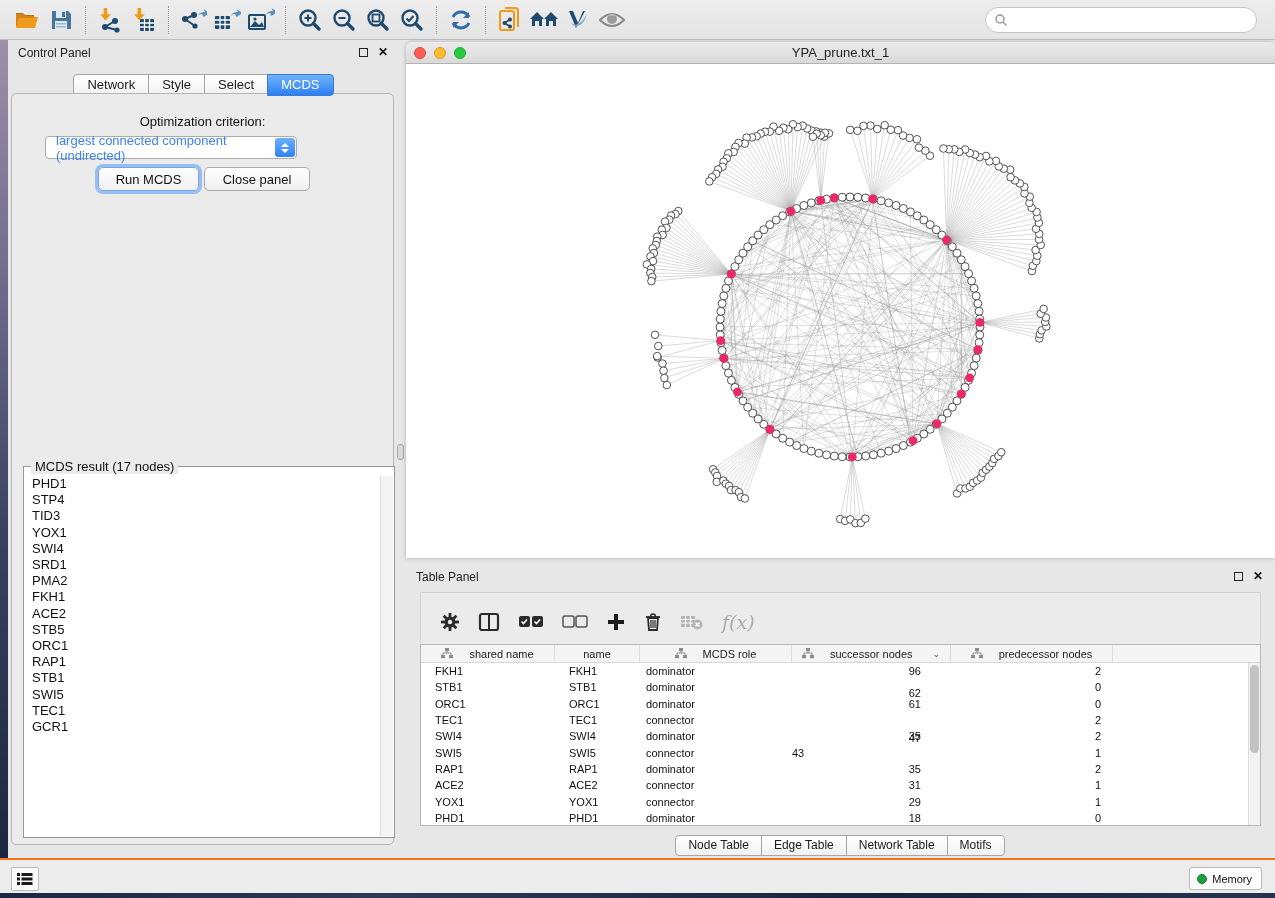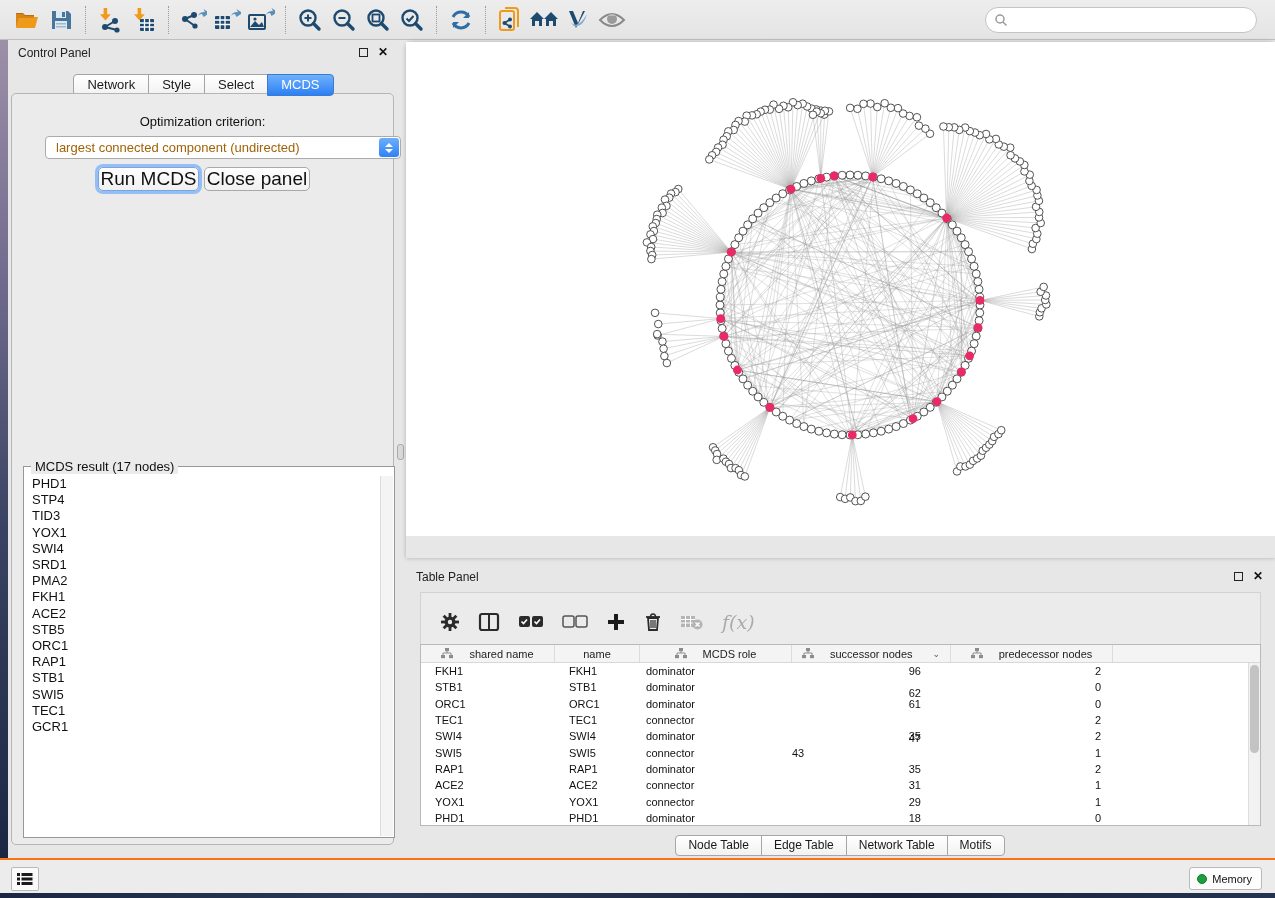--- a/index.html
+++ b/index.html
@@ -34,30 +34,30 @@
   #cp-tabs { position:absolute; left:0; top:34px; width:100%; display:flex; justify-content:center; }
   .seg-tab { background:linear-gradient(#ffffff,#f1f1f1); border:1px solid #a3a3a3; margin-left:-1px;
     font-size:13px; color:#1a1a1a; padding:2px 13px 3px; cursor:pointer; position:relative; }
   .seg-first { border-radius:4px 0 0 4px; }
   .seg-last  { border-radius:0 4px 4px 0; }
   .seg-sel { background:linear-gradient(#6fb1fb,#2d7ff5); color:#fff; border-color:#3a7ad0; z-index:2; }
 
   #cp-body { position:absolute; left:3px; top:53px; width:383px; height:752px;
     background:#ebebeb; border:1px solid #b5b5b5; border-radius:5px; }
   #opt-label { text-align:center; font-size:13px; color:#111; margin-top:20px; }
-  #combo { position:absolute; left:33px; top:42px; width:356px; height:23px; background:#fff;
-    border:1px solid #ababab; border-radius:4px; font-size:13px; color:#a16207;
+  #combo { position:absolute; left:33px; top:42px; width:252px; height:23px; background:#fff;
+    border:1px solid #ababab; border-radius:4px; font-size:13px; color:#3b82f6;
     display:flex; align-items:center; padding-left:10px; cursor:pointer; }
   #combo-step { position:absolute; right:1px; top:1px; width:20px; height:19px; border-radius:3px;
     background:linear-gradient(#6cb0fc,#2f81f6); display:flex; flex-direction:column;
     align-items:center; justify-content:center; gap:2px; }
   .chev-up { width:0; height:0; border-left:4px solid transparent; border-right:4px solid transparent; border-bottom:4px solid #fff; }
   .chev-dn { width:0; height:0; border-left:4px solid transparent; border-right:4px solid transparent; border-top:4px solid #fff; }
   .aqua-btn { position:absolute; top:73px; height:24px; background:linear-gradient(#ffffff,#f0f0f0);
-    border:1px solid #a9a9a9; border-radius:5px; font-size:19px; color:#111; cursor:pointer;
+    border:1px solid #a9a9a9; border-radius:5px; font-size:13px; color:#111; cursor:pointer;
     font-family:"Liberation Sans",sans-serif; }
   #run-btn { left:86px; width:101px; box-shadow:0 0 0 3px rgba(120,175,250,.75); border-color:#7aa6dd; }
   #closepanel-btn { left:192px; width:106px; }
 
   #mcds-box { position:absolute; left:11px; top:372px; width:372px; height:372px;
     border:1px solid #979797; background:#fff; }
   #mcds-legend { position:absolute; left:7px; top:-8px; background:#ebebeb; padding:0 4px;
     font-size:13px; color:#111; }
   #mcds-list { position:absolute; left:1px; top:9px; right:14px; bottom:1px; overflow:hidden; }
   .mcds-item { font-size:13px; color:#111; line-height:16.2px; padding-left:7px; cursor:default; }
@@ -315,20 +315,26 @@
           <div class="mcds-item">GCR1</div>
         </div>
       <div id="mcds-scroll"></div>
     </div>
   </div>
 </div>
 
 <div id="splitter-grip"></div>
 
 <div id="net-window">
+  <div id="net-titlebar">
+    <span class="tl" id="tl-red"></span>
+    <span class="tl" id="tl-yellow"></span>
+    <span class="tl" id="tl-green"></span>
+    <span id="net-title">YPA_prune.txt_1</span>
+  </div>
   <svg id="net-canvas" viewBox="0 0 869 494">
       <g stroke="#999999" stroke-width="0.7" stroke-opacity="0.42">
         <line x1="384.9812350338589" y1="147.16915185551215" x2="444" y2="393"></line>
         <line x1="384.9812350338589" y1="147.16915185551215" x2="397.90136468447037" y2="384.5521115491039"></line>
         <line x1="384.9812350338589" y1="147.16915185551215" x2="535.9238815542512" y2="354.9238815542512"></line>
         <line x1="384.9812350338589" y1="147.16915185551215" x2="376.74608415690466" y2="374.2515653991882"></line>
         <line x1="384.9812350338589" y1="147.16915185551215" x2="357.7940544286966" y2="360.30639726224314"></line>
         <line x1="384.9812350338589" y1="147.16915185551215" x2="573.7628220490312" y2="270.8492046648972"></line>
         <line x1="384.9812350338589" y1="147.16915185551215" x2="420.5668450841923" y2="135.1294120968713"></line>
         <line x1="384.9812350338589" y1="147.16915185551215" x2="530.2059455713033" y2="360.30639726224314"></line>

